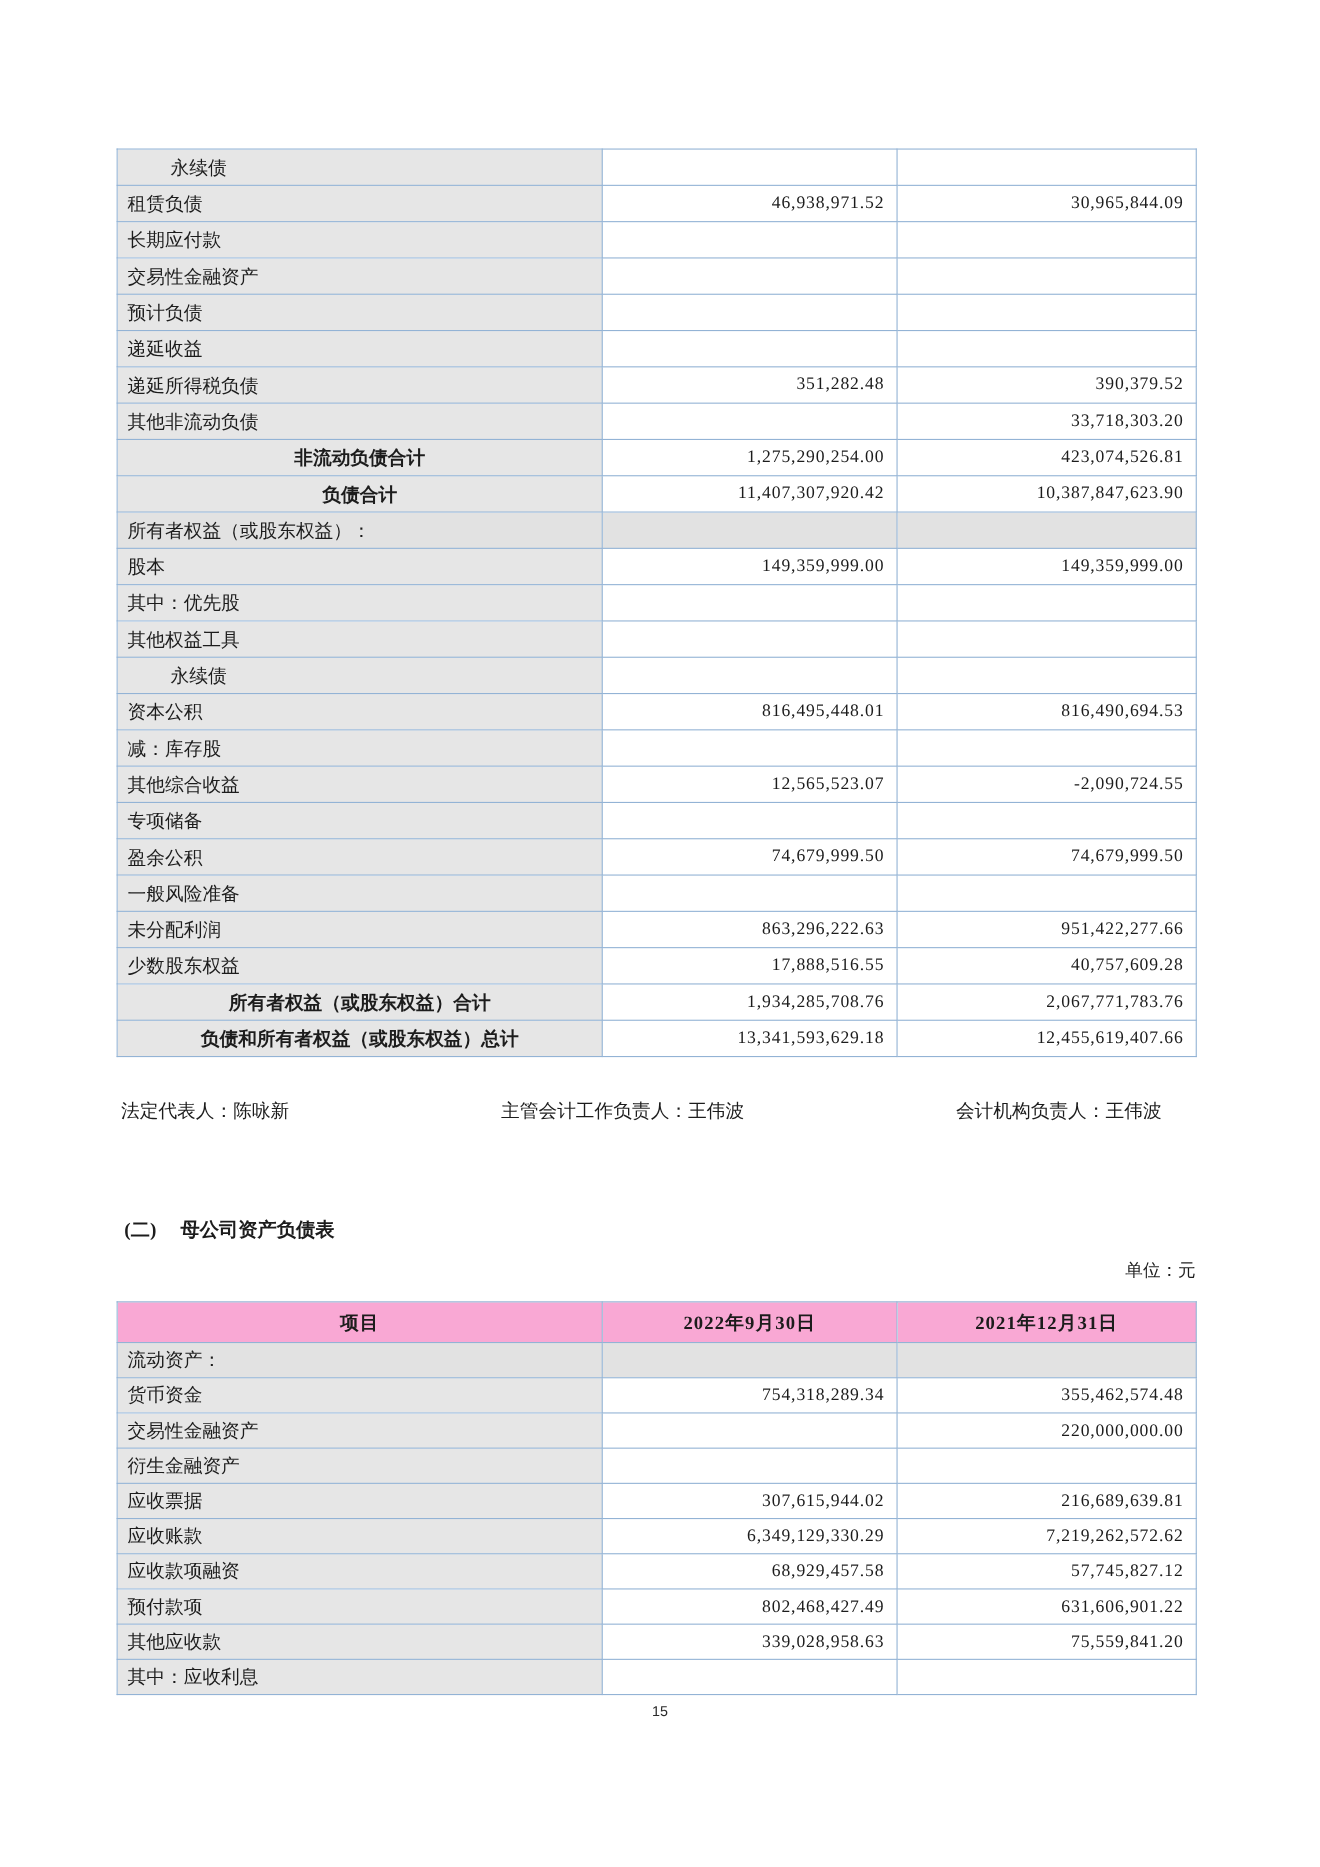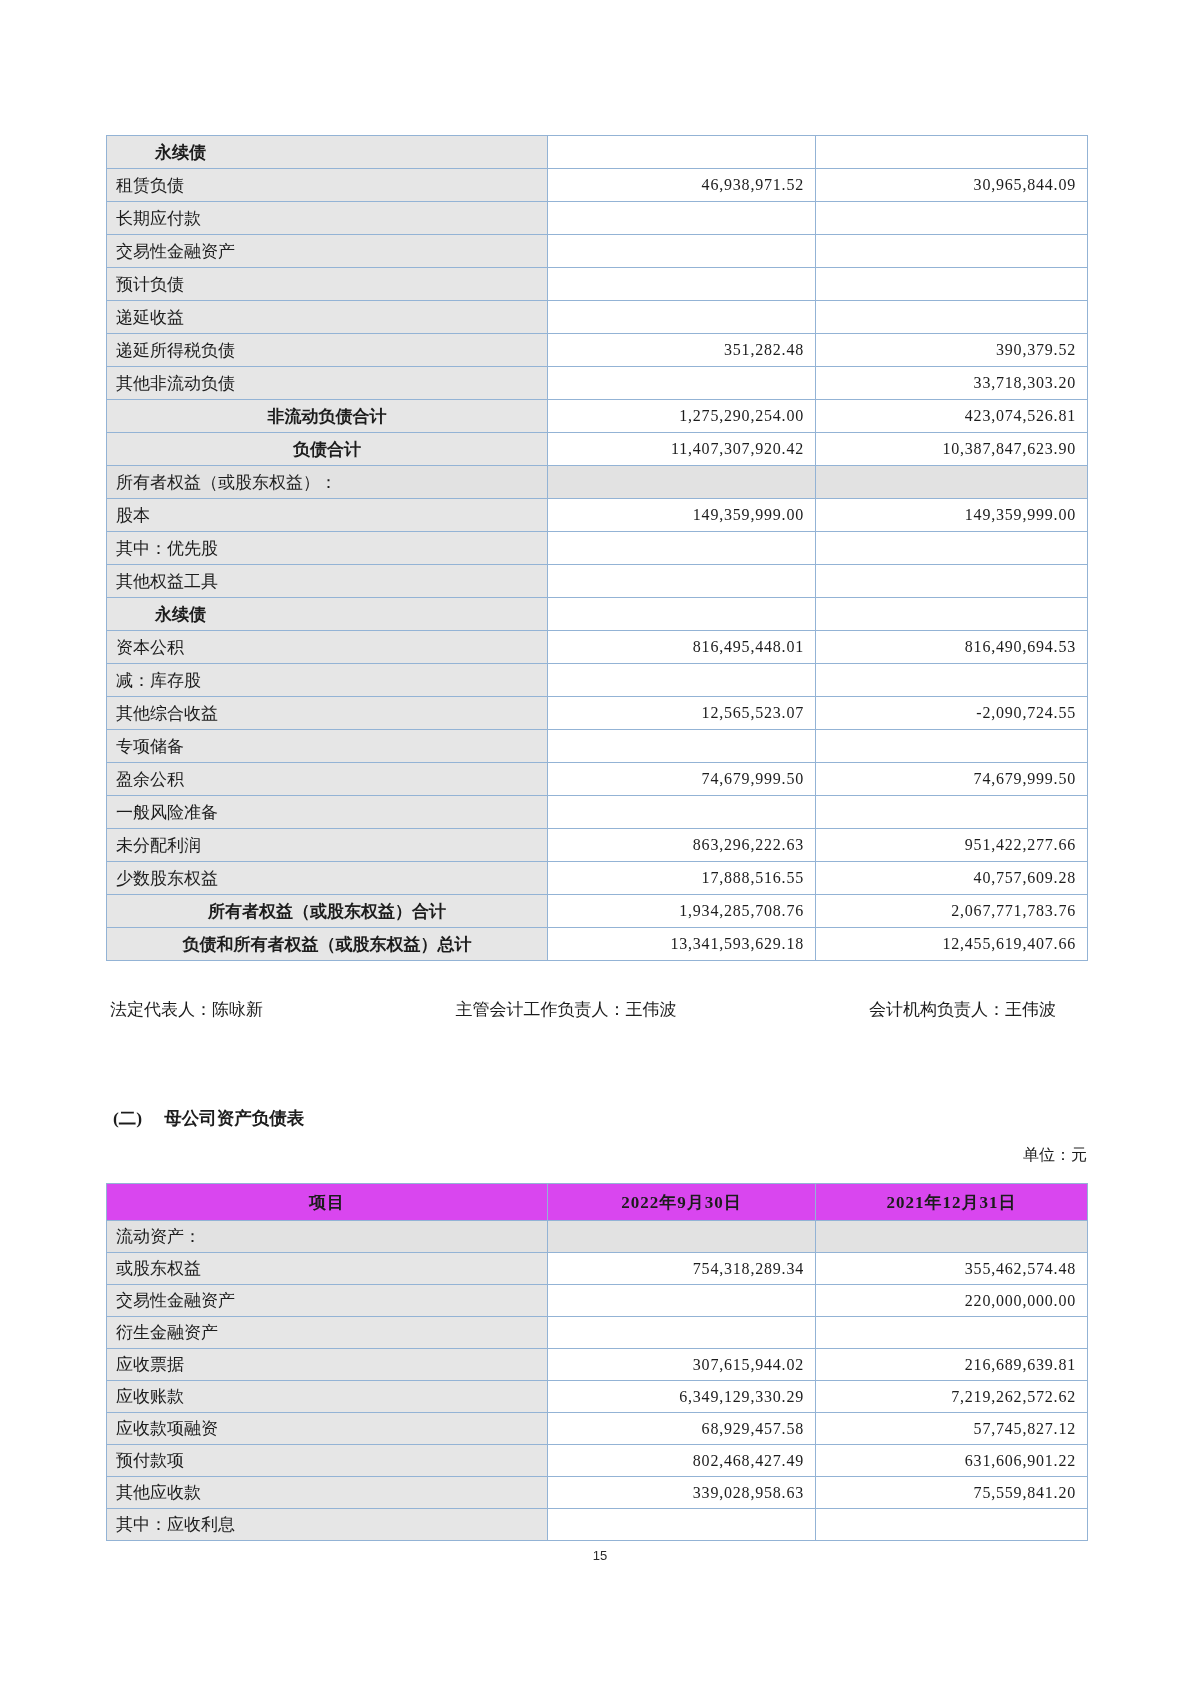--- a/index.html
+++ b/index.html
@@ -11,29 +11,29 @@
     color:#1c1c1c;
   }
   table { border-collapse:collapse; table-layout:fixed; width:981px; }
   td {
     border:1px solid #93b3d5;
     overflow:hidden; white-space:nowrap; vertical-align:middle;
   }
   #t1 td { height:33px; }
   #t2 tbody td { height:32px; }
   #t2 thead td {
-    height:37px; background:#d946ef; font-weight:bold;
+    height:37px; background:#f9a8d4; font-weight:bold;
     text-align:center; font-size:17px; letter-spacing:1px;
   }
   td.label { background:#e6e6e6; padding:0 4px 0 9px; font-size:17px; text-align:left; }
   td.num   { background:#ffffff; text-align:right; padding-right:11px; font-size:16px; letter-spacing:0.8px; }
   tr.section td { background:#e2e2e2; }
   tr.section td.label { font-weight:normal; }
   tr.total td.label { font-weight:bold; text-align:center; padding-left:4px;margin-left:40px; }
-  td.indent { padding-left:48px;font-weight:bold; }
+  td.indent { padding-left:48px; }
   .tbl1 { position:absolute; left:106px; top:135px; }
   .sig {
     position:absolute; left:110px; top:998px; width:946px;
     display:flex; justify-content:space-between; font-size:17px;
   }
   .h2 { position:absolute; left:113px; top:1106px; font-weight:bold; font-size:17.5px; }
   .h2 .gap { display:inline-block; width:22px; }
   .unit { position:absolute; left:106px; top:1145px; width:981px; text-align:right; font-size:16px; }
   .tbl2 { position:absolute; left:106px; top:1183px; }
   .pageno {
@@ -208,21 +208,21 @@
         <td>2021年12月31日</td>
       </tr>
     </thead>
     <tbody id="t2-body">
         <tr class="section">
           <td class="label">流动资产：</td>
           <td class="num"></td>
           <td class="num"></td>
         </tr>
         <tr class="item">
-          <td class="label">或股东权益</td>
+          <td class="label">货币资金</td>
           <td class="num">754,318,289.34</td>
           <td class="num">355,462,574.48</td>
         </tr>
         <tr class="item">
           <td class="label">交易性金融资产</td>
           <td class="num"></td>
           <td class="num">220,000,000.00</td>
         </tr>
         <tr class="item">
           <td class="label">衍生金融资产</td>

